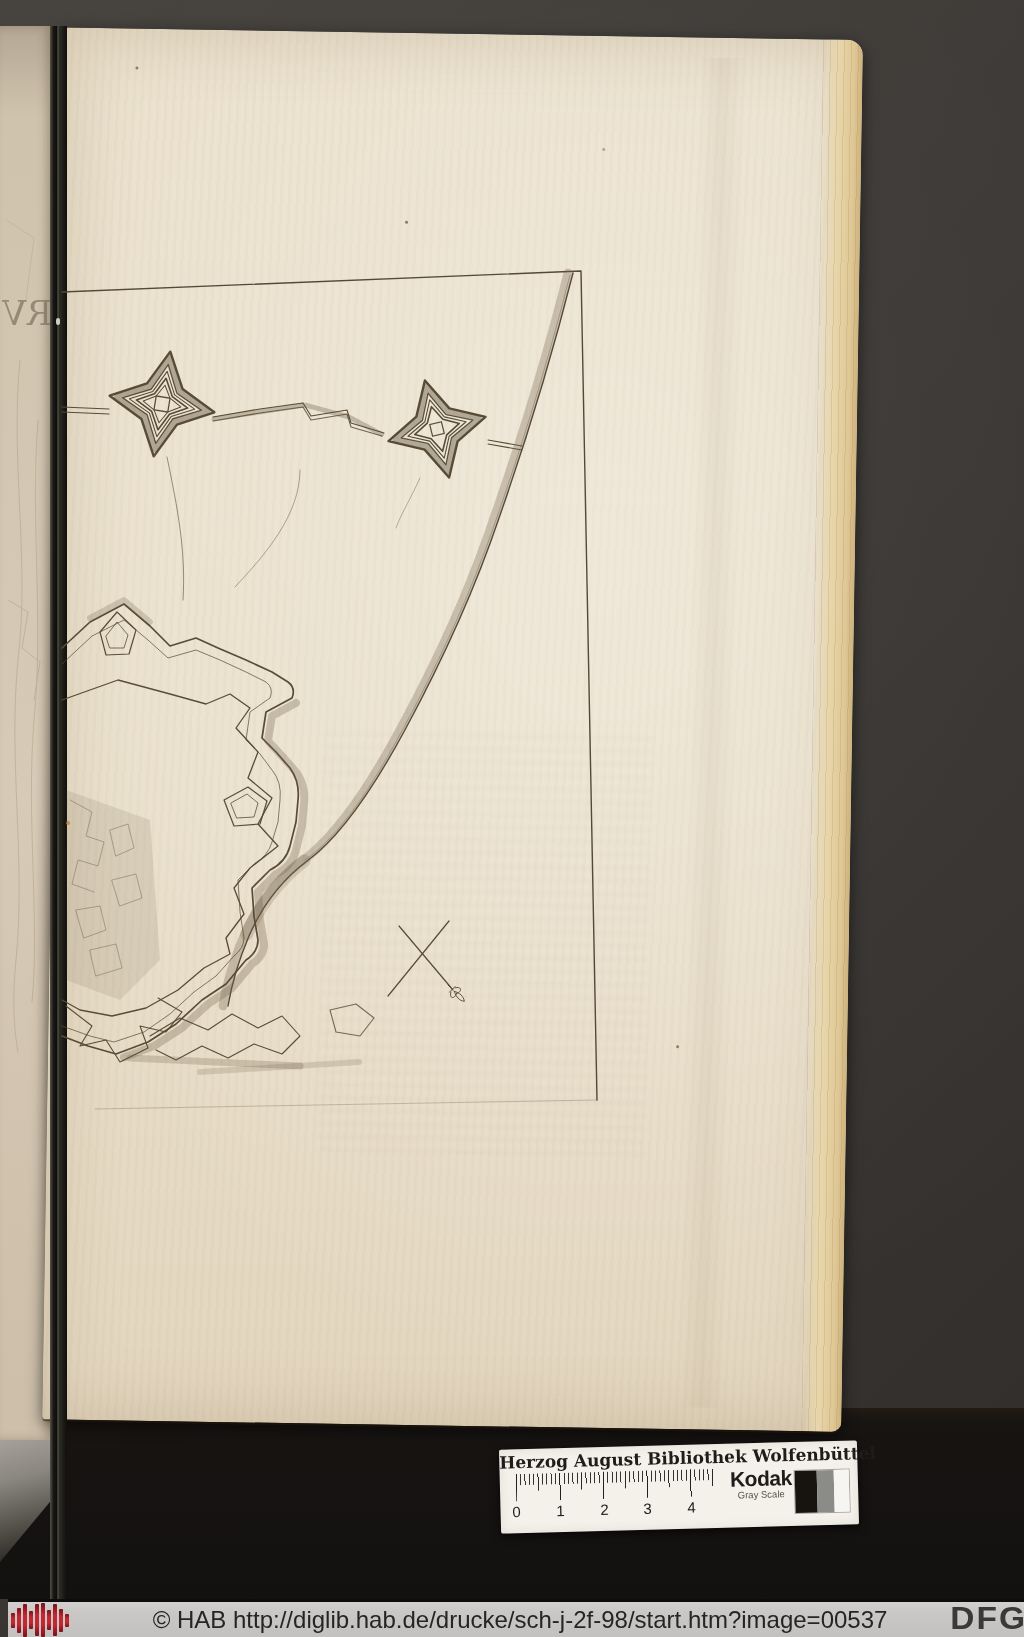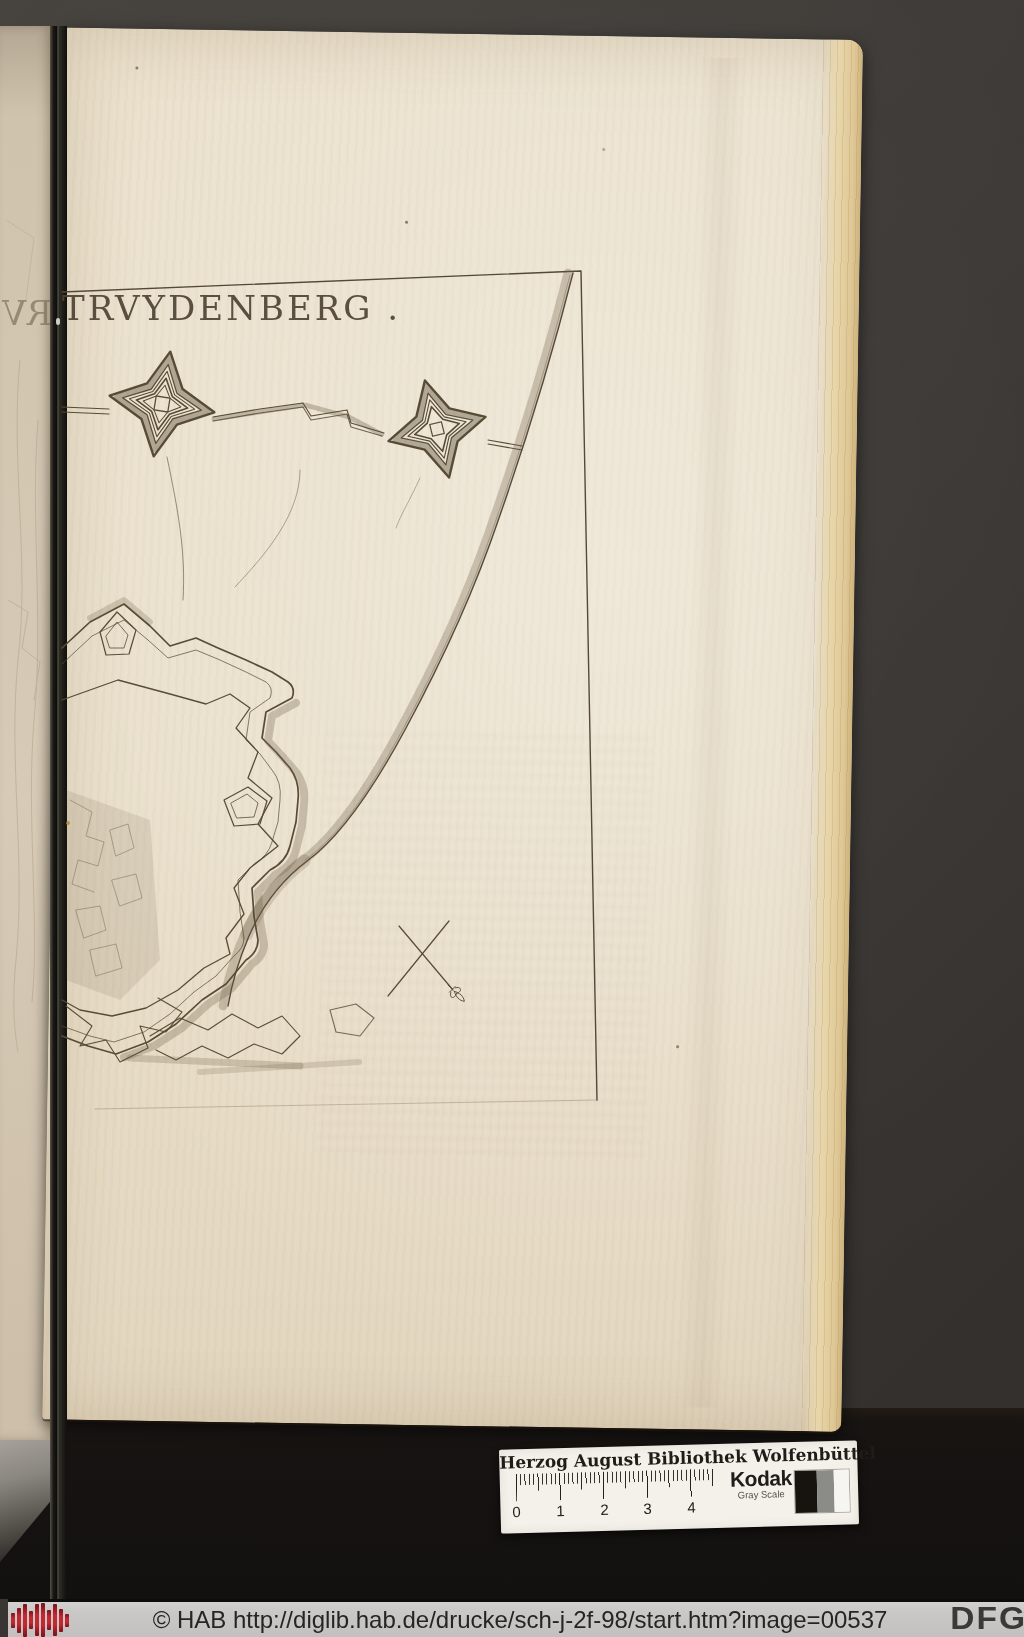--- a/index.html
+++ b/index.html
@@ -236,21 +236,20 @@
         <g transform="translate(453,990) rotate(135)" stroke-width=".9">
           <path d="M0,-2 C3,-7 3,-12 0,-16 C-3,-12 -3,-7 0,-2 Z"></path>
           <path d="M0,-5 C6,-8 9,-3 3,0"></path>
           <path d="M0,-5 C-6,-8 -9,-3 -3,0"></path>
           <path d="M-4,1 L4,1 M0,1 L0,7"></path>
         </g>
       </g>
     </g>
   </svg>
 
-  <div class="plate-title">TRVYDENBERG .</div>
 
   <div class="fold-bar">
     <div class="hl"></div>
     <div class="speck"></div>
   </div>
 
   <div class="kodak-card">
     <div class="card-title">Herzog August Bibliothek Wolfenbüttel</div>
     <div class="ruler">
       <div class="ticks-minor"></div>

